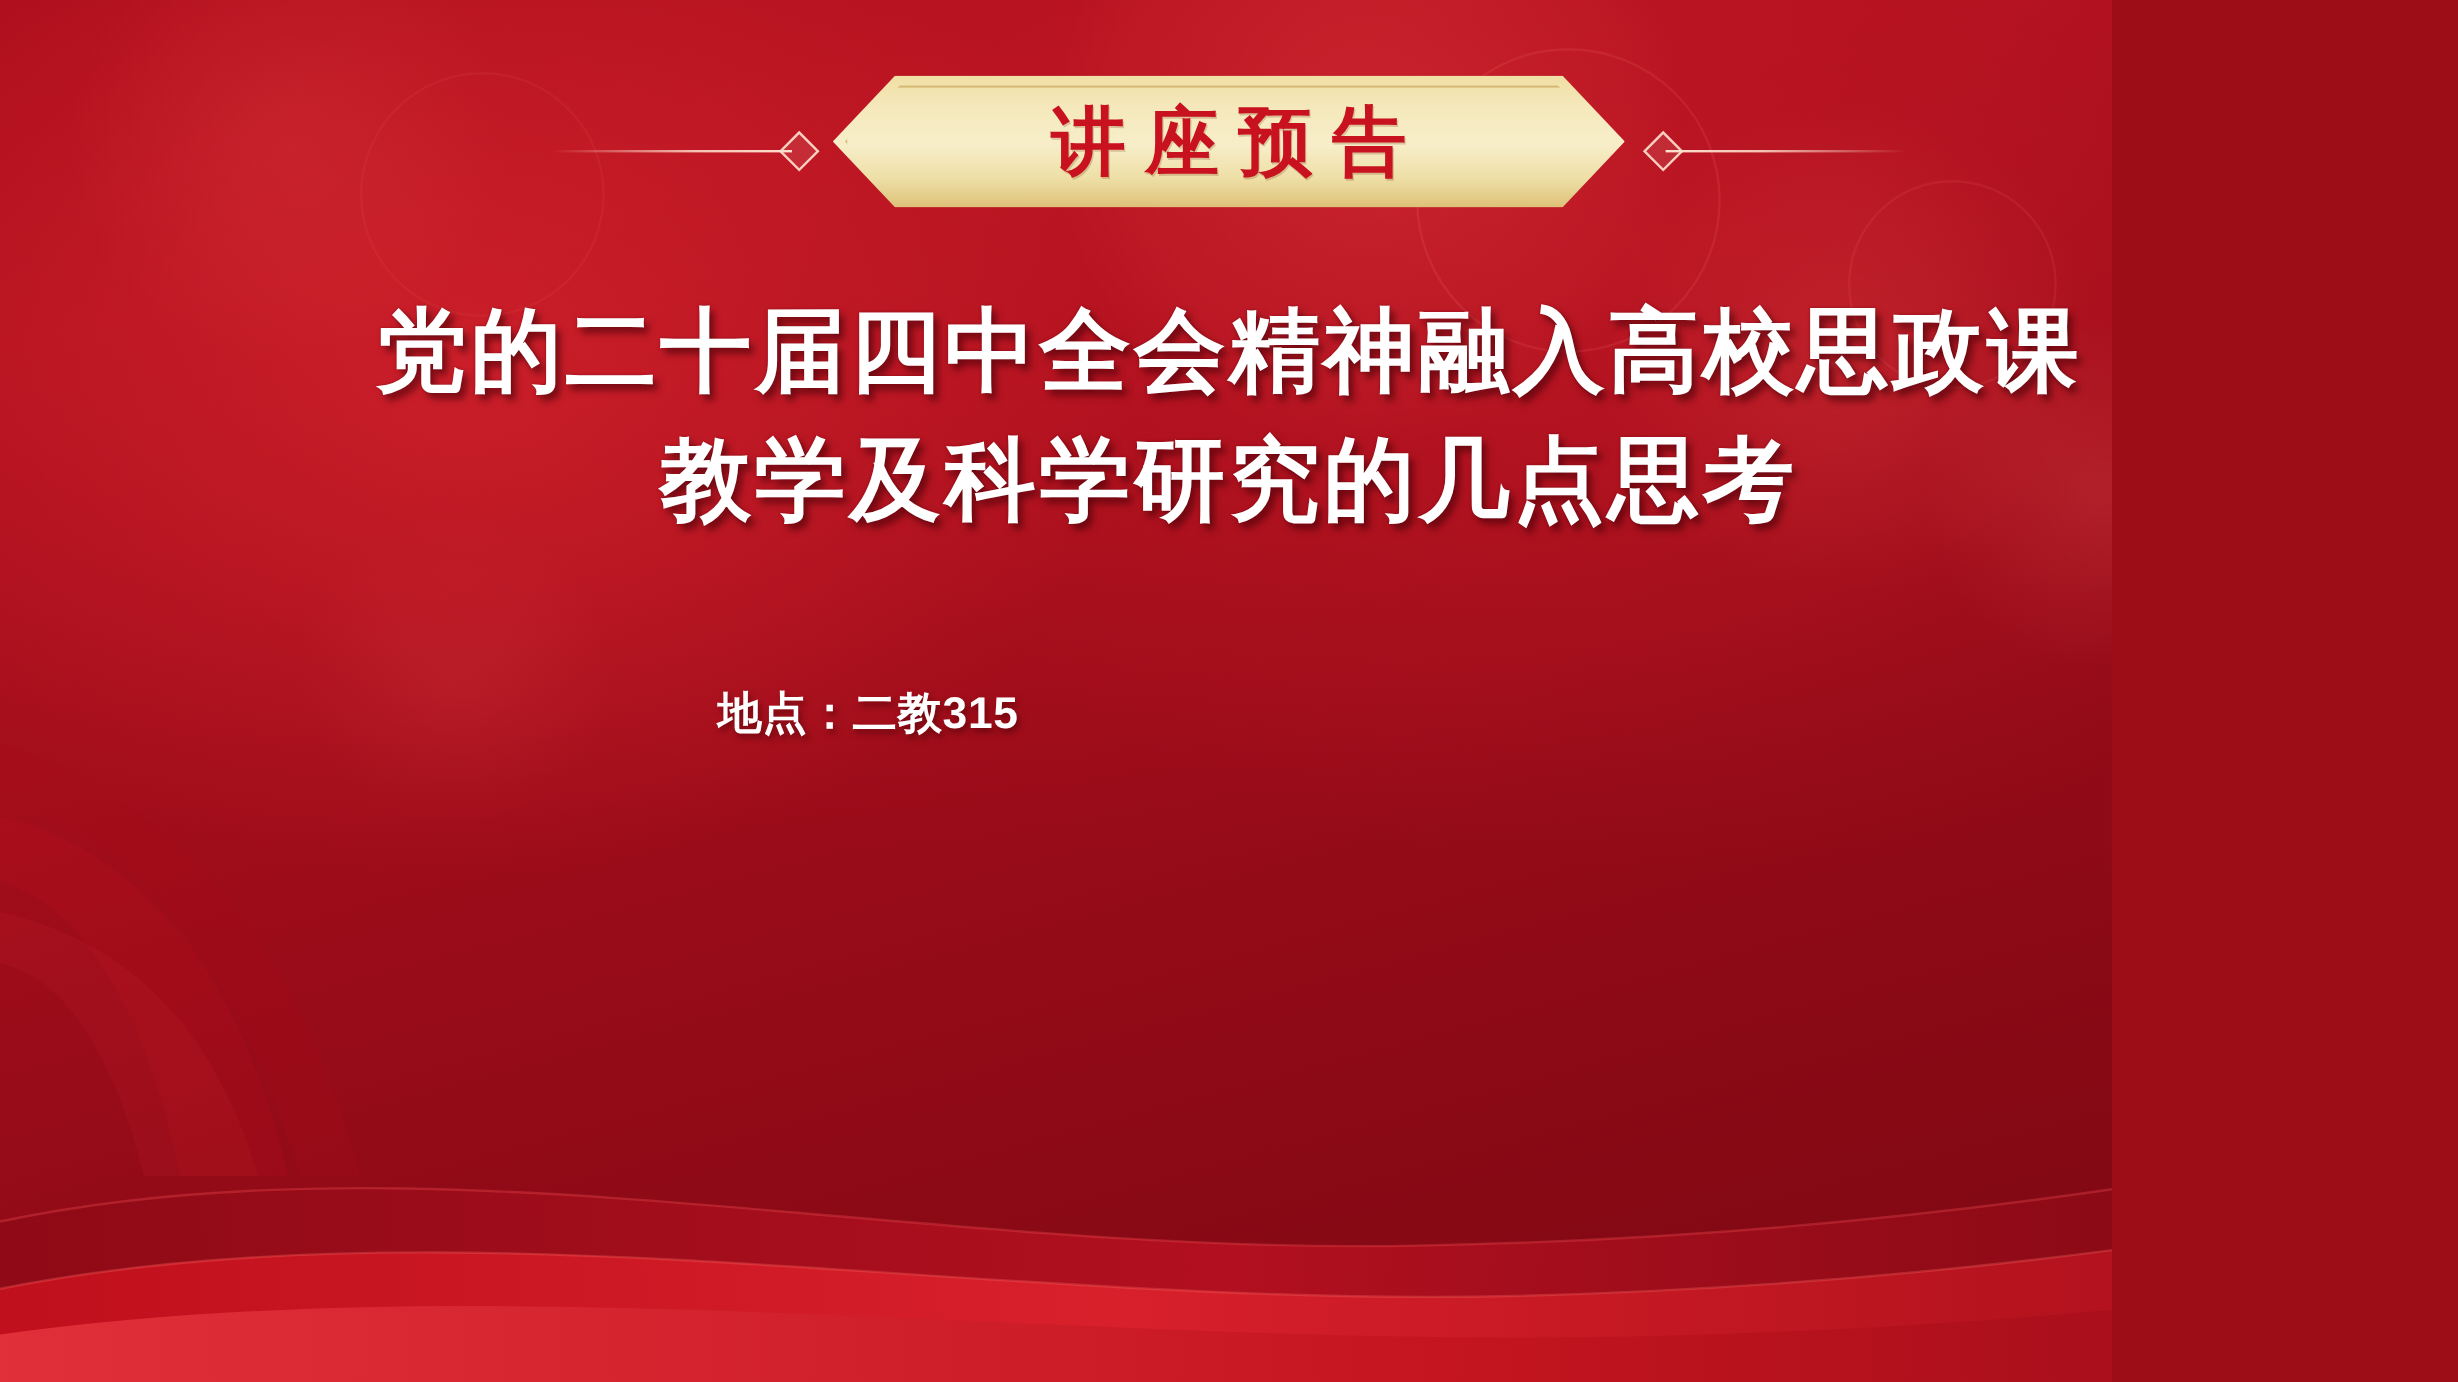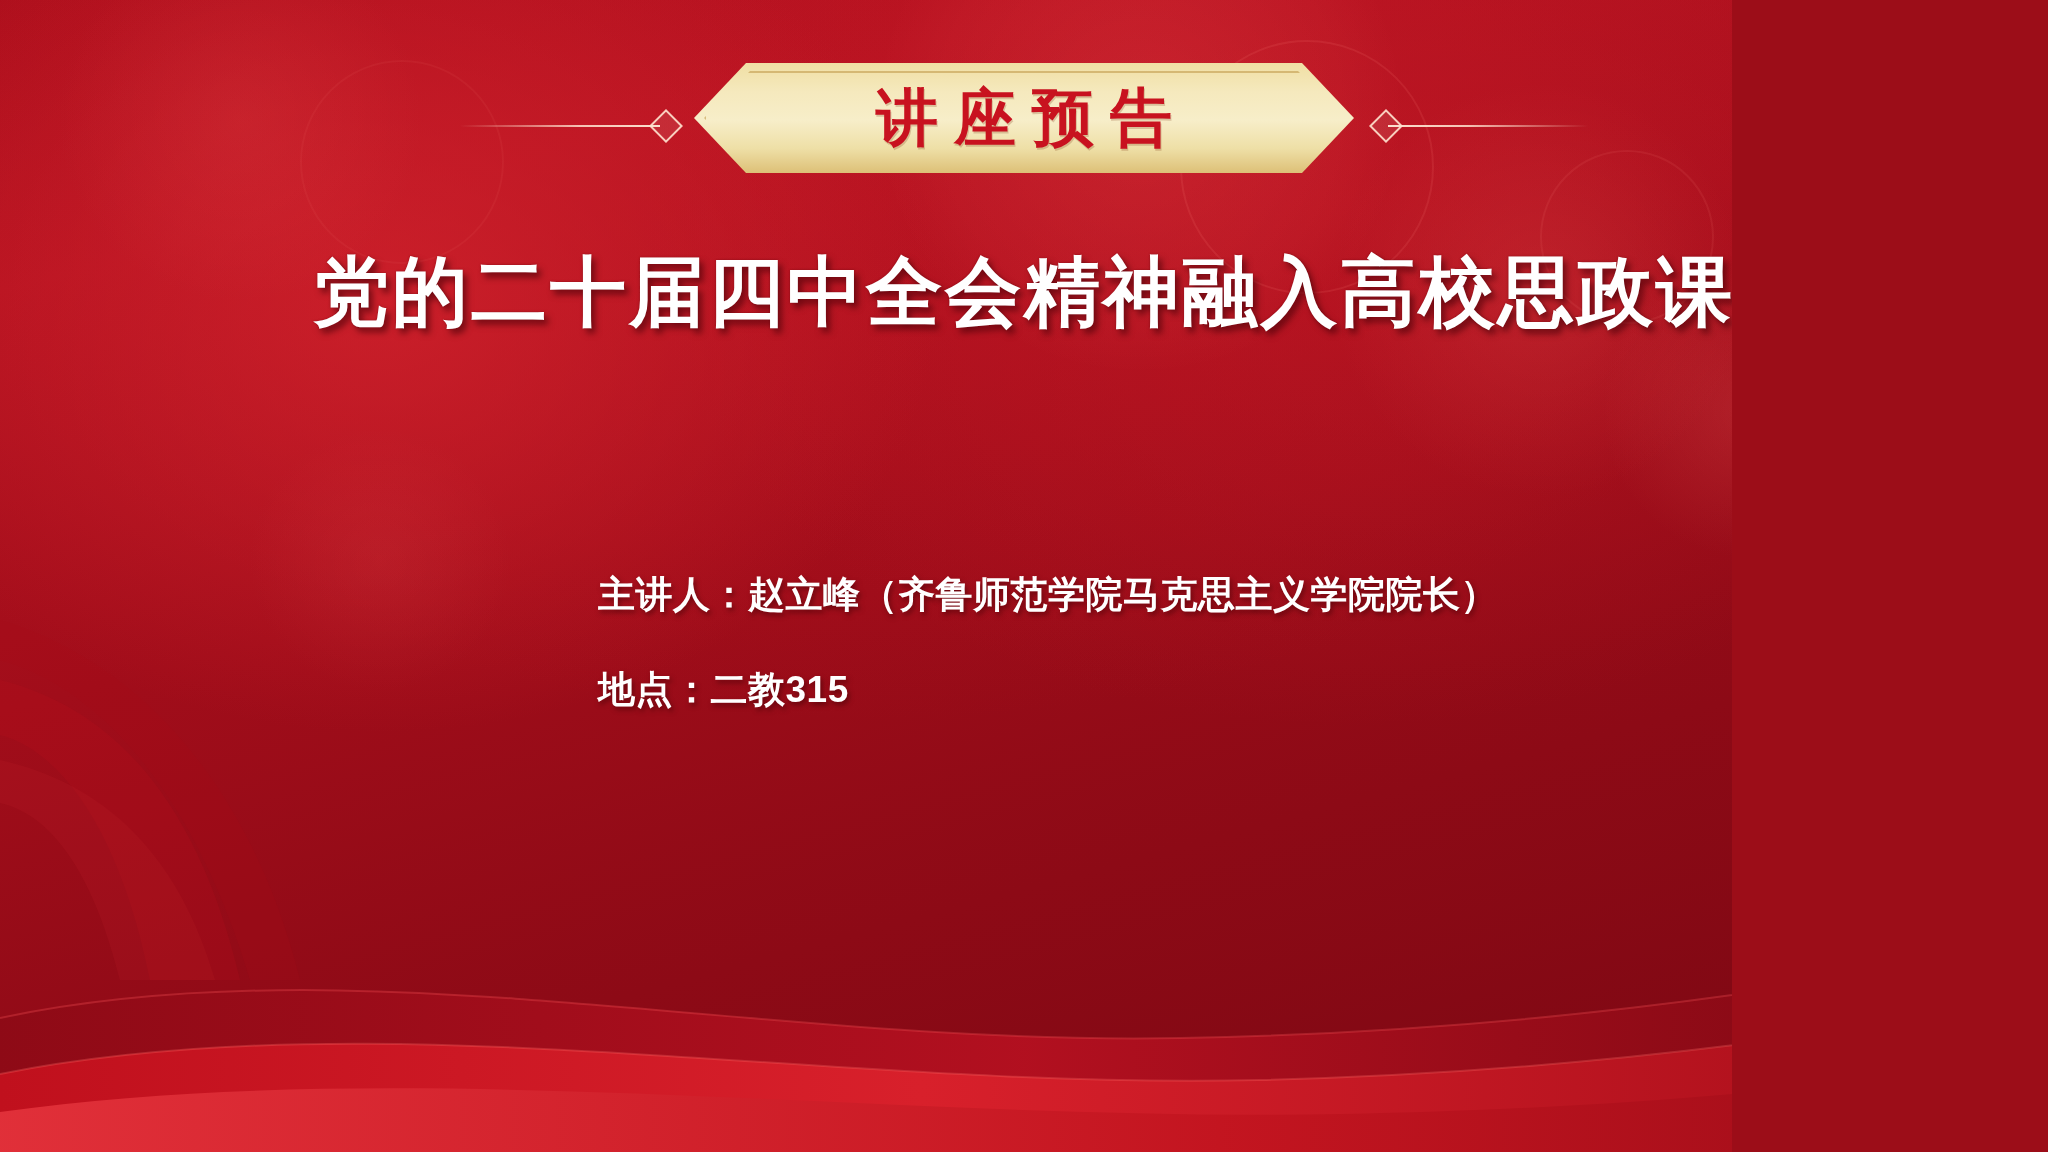--- a/index.html
+++ b/index.html
@@ -8,20 +8,21 @@
     font-family:"Liberation Sans", sans-serif;
     background:#9c0d18;
   }
   .poster{
     position:relative;width:1732px;height:1152px;overflow:hidden;
     background:
       radial-gradient(ellipse 900px 700px at 22% 26%, rgba(210,35,45,.75) 0%, rgba(210,35,45,0) 62%),
       radial-gradient(ellipse 1100px 800px at 78% 18%, rgba(196,25,38,.55) 0%, rgba(196,25,38,0) 65%),
       radial-gradient(ellipse 1400px 900px at 50% 8%, rgba(188,20,34,.6) 0%, rgba(150,12,26,0) 70%),
       linear-gradient(165deg,#ad0f1c 0%, #b51220 18%, #a10d1a 44%, #8d0a16 72%, #7d0813 100%);
+    padding-left: 28px;
   }
   
   .blob{position:absolute;border-radius:50%;pointer-events:none;}
   .b1{left:880px;top:-150px;width:520px;height:520px;
       background:radial-gradient(circle at 50% 50%, rgba(255,90,90,.20) 0%, rgba(255,90,90,.07) 55%, rgba(255,90,90,0) 72%);}
   .b2{left:1330px;top:80px;width:420px;height:420px;
       background:radial-gradient(circle at 50% 50%, rgba(255,110,100,.16) 0%, rgba(255,110,100,0) 70%);}
   .b3{left:1600px;top:260px;width:300px;height:300px;
       background:radial-gradient(circle at 50% 50%, rgba(255,120,110,.17) 0%, rgba(255,120,110,0) 70%);}
   .b4{left:60px;top:-60px;width:360px;height:360px;
@@ -131,24 +132,24 @@
     <div class="dia dia-r"></div>
 
     <div class="plate-outline"></div>
     <div class="plate"></div>
     <div class="plate-inner"></div>
     <div class="plate-text">讲座预告</div>
   </div>
 
   <div class="title">
     <div>党的二十届四中全会精神融入高校思政课</div>
+    <div>教学及科学研究的几点思考</div>
   </div>
 
   <div class="info">
-    <div class="line">主讲人：赵立峰（齐鲁师范学院马克思主义学院院长）</div>
     <div class="line">地点：二教315</div>
   </div>
 
   <div class="waves">
     <svg viewBox="0 0 2048 330" preserveAspectRatio="none" xmlns="http://www.w3.org/2000/svg">
       <defs>
         <linearGradient id="wA" x1="0" y1="0" x2="1" y2="0">
           <stop offset="0%" stop-color="#c0101d"></stop>
           <stop offset="45%" stop-color="#d8202b"></stop>
           <stop offset="100%" stop-color="#a60d19"></stop>

